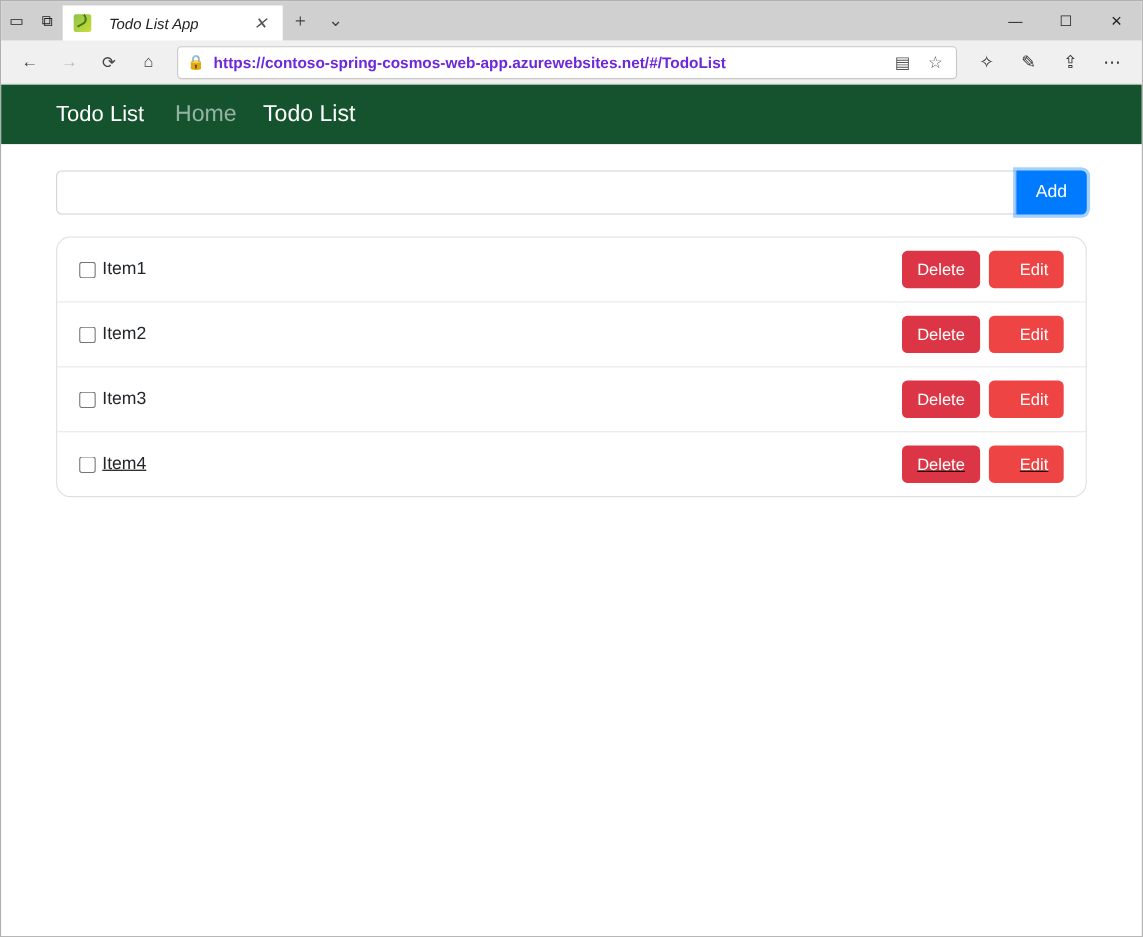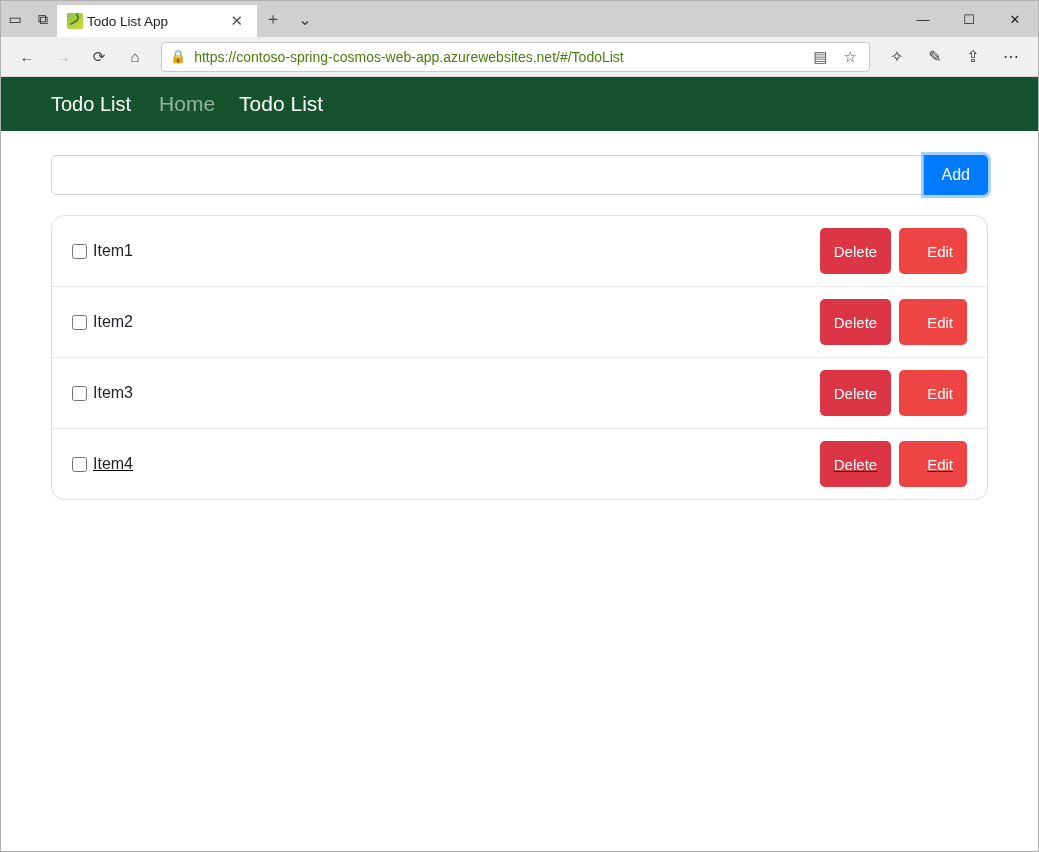--- a/index.html
+++ b/index.html
@@ -2,35 +2,35 @@
 <html><head>
 <meta charset="utf-8">
 <style>
   * { box-sizing: border-box; margin: 0; padding: 0; }
   html, body { width: 1039px; height: 852px; font-family: "Segoe UI", Arial, sans-serif; background:#fff; }
   body { border:1px solid #b0b0b0; position:relative; overflow:hidden; }
 
   
   .tabstrip { height:36px; background:#d0d0d0; display:flex; align-items:flex-end; }
   .tabstrip .sysbtn { width:28px; height:36px; display:flex; align-items:center; justify-content:center; color:#222; font-size:14px;}
-  .tab { background:#fff; height:32px; border-top-left-radius:0; display:flex; align-items:center; padding:0 14px 0 10px; font-size:13.5px; color:#222; gap:4px; min-width:200px; position:relative;}
+  .tab { background:#fff; height:32px; border-top-left-radius:0; display:flex; align-items:center; padding:0 14px 0 10px; font-size:13.5px; color:#222; gap:16px; min-width:200px; position:relative;font-style:italic;}
   .tab .favicon { width:16px; height:16px; background:linear-gradient(135deg,#8bc34a,#cddc39); border-radius:2px; position:relative;}
   .tab .favicon::after{content:""; position:absolute; width:10px;height:6px;border:2px solid #4b7b16;border-top:none;border-left:none;transform:rotate(-30deg);top:2px;left:1px;border-radius:0 0 6px 0;}
   .tab .close { margin-left:auto; color:#555; font-size:15px;}
   .tabstrip .after-tabs{ display:flex; align-items:center; height:36px;}
   .tabstrip .plus,.tabstrip .chev{ width:32px;text-align:center;color:#444;font-size:16px;}
   .win-controls{ margin-left:auto; display:flex;}
   .win-controls .wc{ width:46px; height:36px; display:flex; align-items:center; justify-content:center; color:#222; font-size:13px;}
 
   .addrbar{ height:40px; background:#f0f0f0; display:flex; align-items:center; padding:0 10px; gap:4px; border-bottom:1px solid #d8d8d8;}
   .navbtn{ width:32px; height:32px; display:flex; align-items:center; justify-content:center; color:#444; font-size:15px; border-radius:4px;}
   .navbtn.disabled{ color:#b8b8b8;}
   .urlbox{ flex:1; height:30px; border:1px solid #c8c8c8; border-radius:4px; background:#fff; display:flex; align-items:center; padding:0 8px; gap:8px; font-size:14px; color:#666; margin:0 6px;}
   .urlbox .lock{ color:#888; font-size:13px;}
-  .urlbox .url{ flex:1; color:#4d7c0f; }
+  .urlbox .url{ flex:1; color:#6d28d9;font-weight:bold; }
   .urlbox .ricon{ color:#555; font-size:15px; padding:0 4px;}
   .tool{ width:34px; height:32px; display:flex; align-items:center; justify-content:center; color:#333; font-size:16px;}
 
   
   .app-nav{ background:#14532d; color:#fff; height:54px; display:flex; align-items:center; padding:0 50px; gap:24px;}
   .brand{ font-size:20px; font-weight:500; color:#fff; margin-right:4px;}
   .navlink{ font-size:21px; color:#fff; }
   .navlink.muted{ color:rgba(255,255,255,0.55);}
 
   
@@ -41,21 +41,21 @@
   .addrow{ display:flex; margin-bottom:20px;}
   .addrow input{ flex:1; height:40px; border:1px solid #ced4da; border-radius:5px 0 0 5px; padding:0 12px; font-size:15px; outline:none;}
   .addrow button{ height:40px; padding:0 18px; background:#007bff; color:#fff; border:none; font-size:16px; border-radius:0 5px 5px 0; box-shadow:0 0 0 3px rgba(0,123,255,0.35); cursor:pointer;}
 
   .list{ border:1px solid #dfdfdf; border-radius:13px; overflow:hidden;}
   .item{ display:flex; align-items:center; padding:12px 20px; border-bottom:1px solid #e8e8e8;}
   .item:last-child{ border-bottom:none;text-decoration:underline;}
   .item input[type=checkbox]{ width:15px; height:15px; margin-right:6px; accent-color:#555;}
   .item .label{ font-size:16px; color:#212529;}
   .item .spacer{ flex:1;}
-  .btn{ height:46px; padding:0 14px; border:none; border-radius:5px; color:#fff; font-size:15px; cursor:pointer;}
+  .btn{ height:34px; padding:0 14px; border:none; border-radius:5px; color:#fff; font-size:15px; cursor:pointer;}
   .btn-danger{ background:#dc3545; margin-right:8px;}
   .btn-success{ background:#ef4444;padding-left:28px;}
 </style>
 </head>
 <body>
 
 <div class="tabstrip">
   <div class="sysbtn">▭</div>
   <div class="sysbtn">⧉</div>
   <div class="tab">

